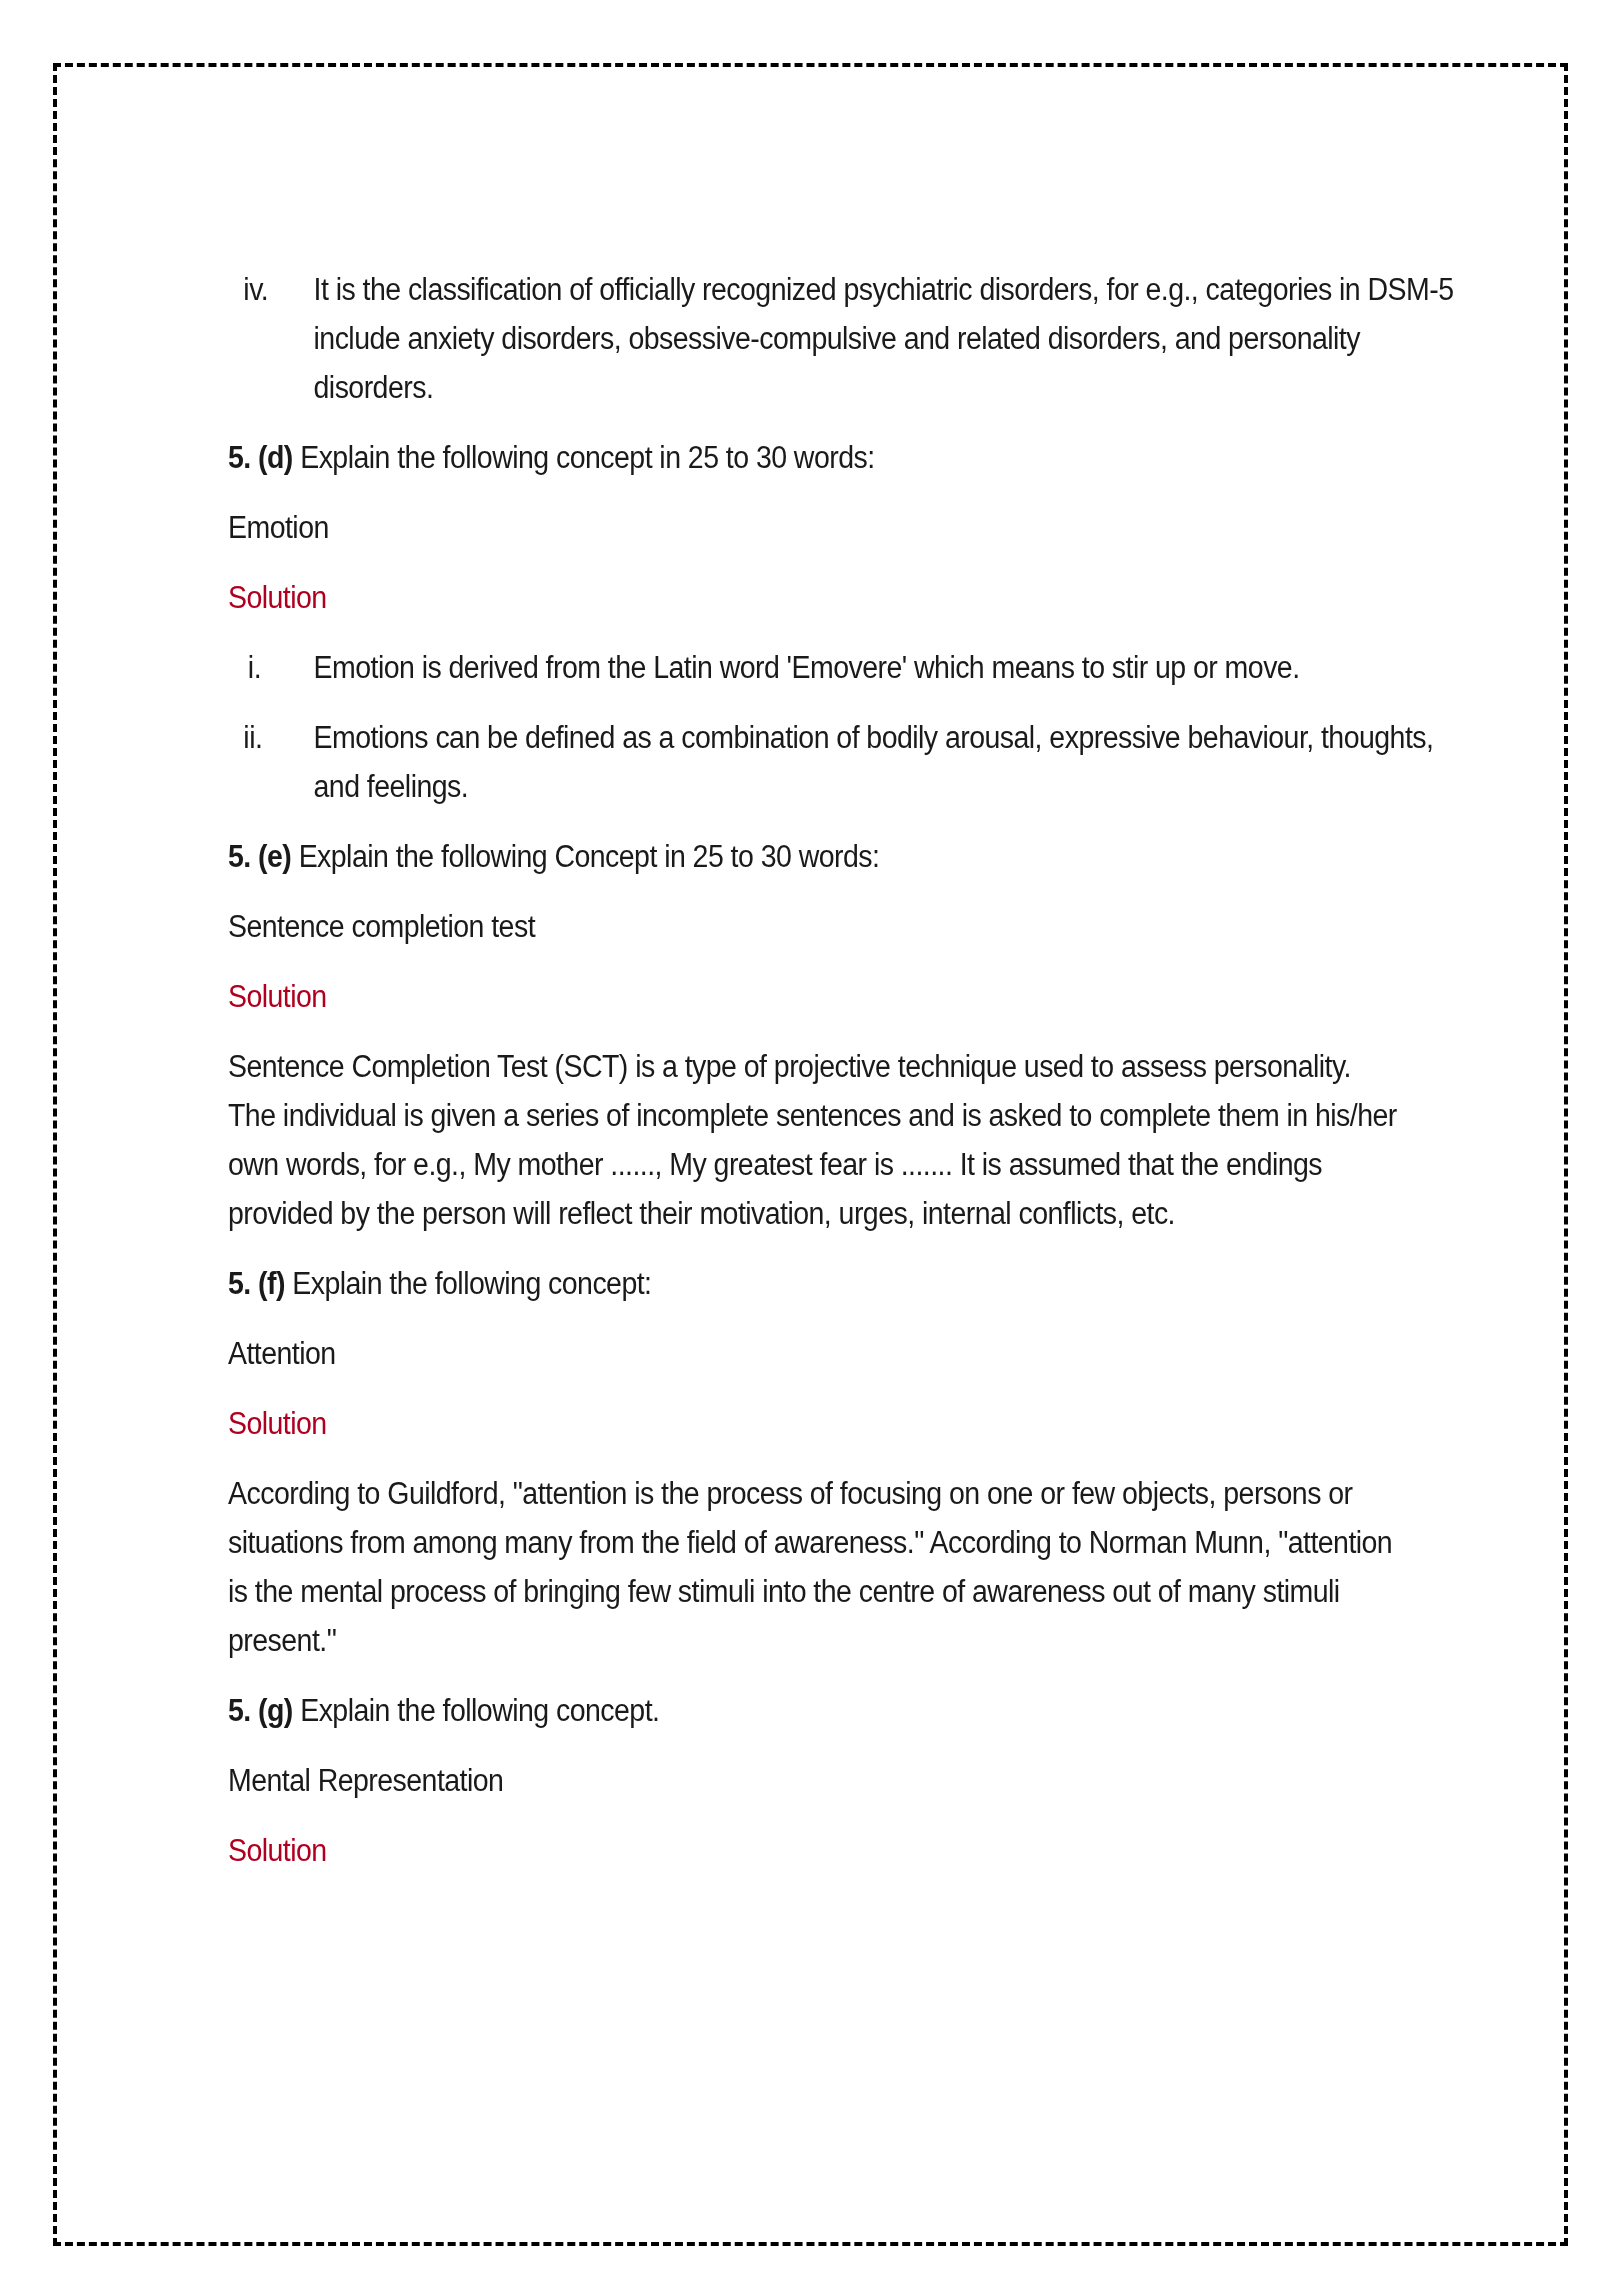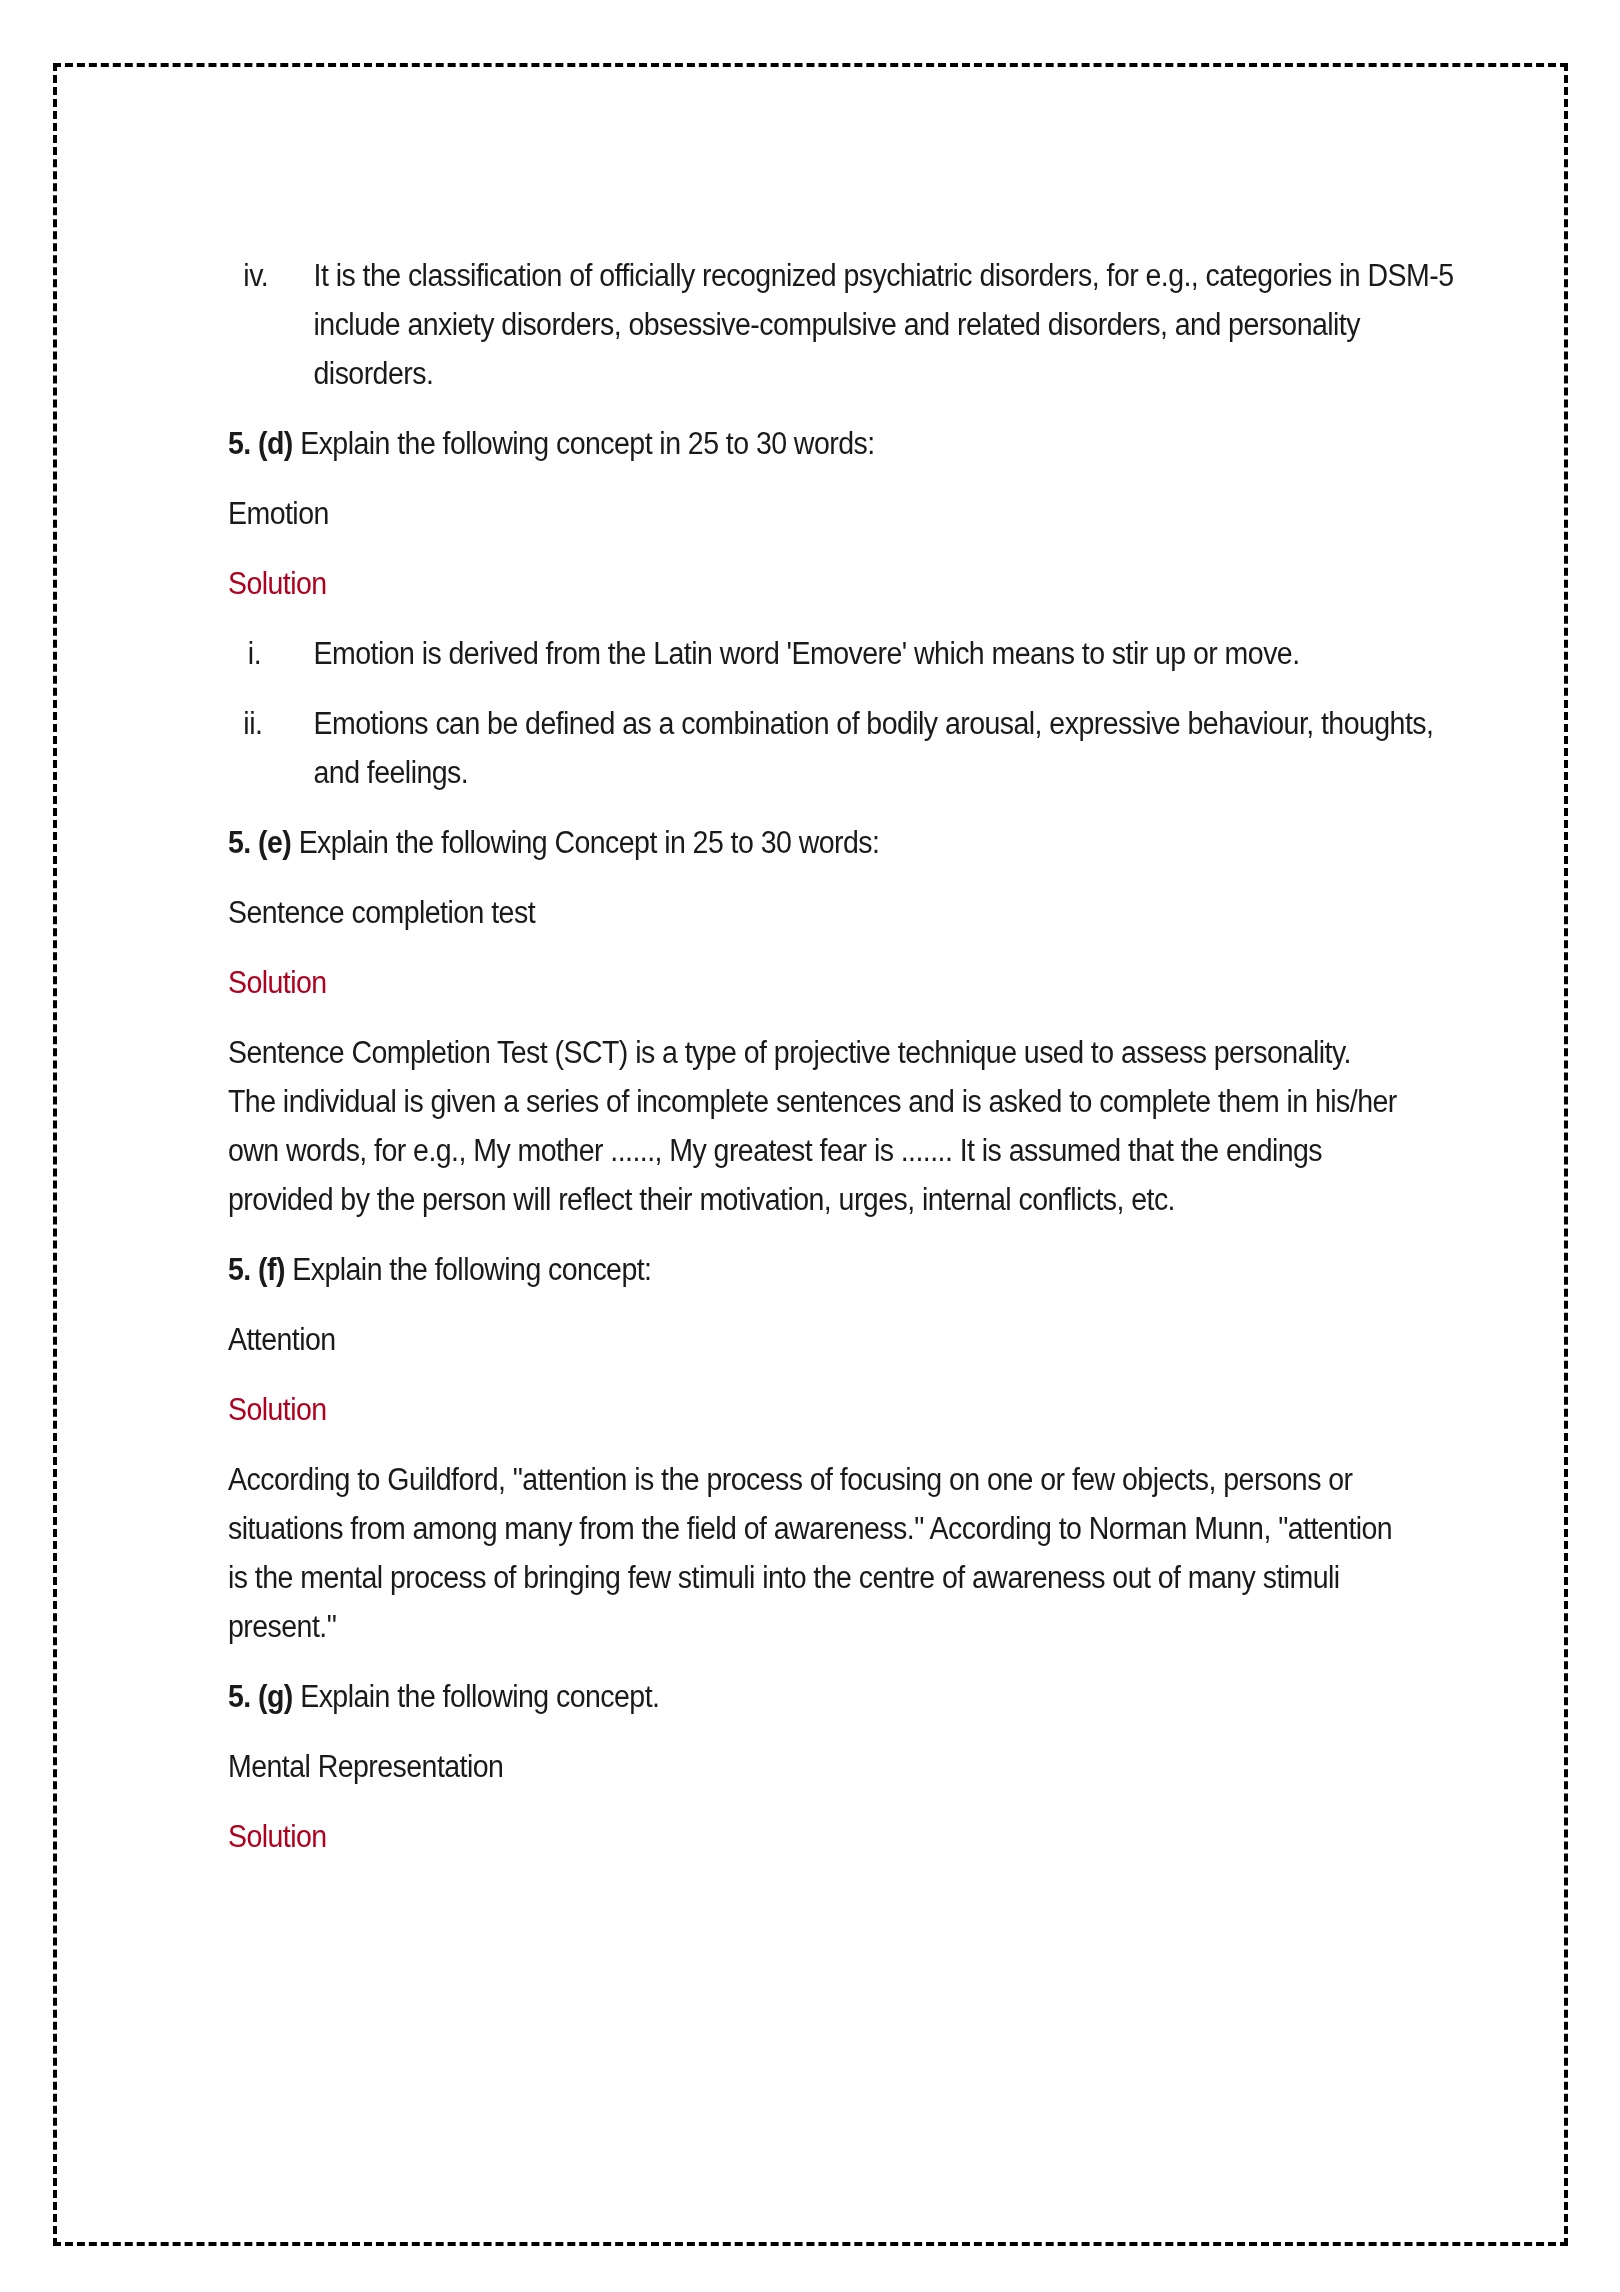--- a/index.html
+++ b/index.html
@@ -1,20 +1,20 @@
 <!DOCTYPE html>
 <html><head>
   <meta charset="utf-8">
   <style>
     html, body { margin: 0; padding: 0; background: #ffffff; }
     body { width: 1620px; height: 2293px; position: relative; overflow: hidden;
            font-family: "Liberation Sans", "DejaVu Sans", sans-serif; color: #1a1a1a; }
     .frame { position: absolute; left: 53px; top: 63px; width: 1515px; height: 2183px;
              border: 4.9px dashed #000; box-sizing: border-box; }
-    .content { position: absolute; left: 228px; top: 251px; width: 1176px; }
+    .content { position: absolute; left: 228px; top: 265px; width: 1176px; }
     .p { font-size: 31px; line-height: 49px; margin: 0 0 21px 0; letter-spacing: -0.6px; transform: scaleX(0.92); transform-origin: left; width: 1274px; }
     .q-num { font-weight: bold; }
     .solution { color: #b00020; }
     .li { position: relative; padding-left: 93px; }
     .li .num { position: absolute; left: 16.7px; top: 0; width: 59px; }
   </style>
 </head>
 <body>
 
 <div class="frame"></div>

